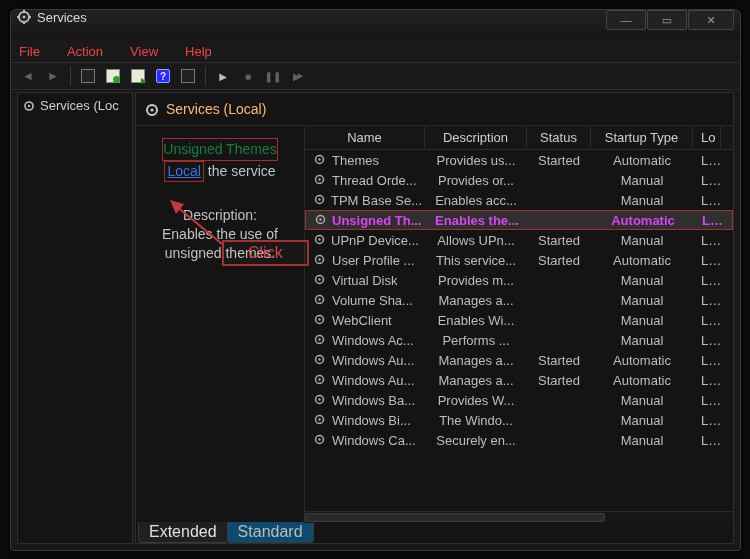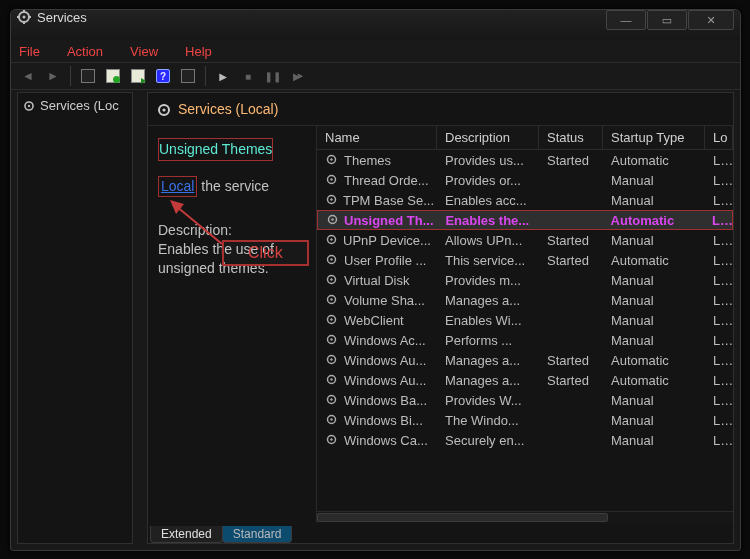--- a/index.html
+++ b/index.html
@@ -19,45 +19,45 @@
   .tbtn { width:22px; height:22px; display:flex; align-items:center; justify-content:center; color:#bbb; }
   .tbtn.dis{opacity:.45}
   .tico-sheet{width:14px;height:14px;background:#e8ead8;border:1px solid #888;position:relative}
   .tico-sheet.green::after{content:"";position:absolute;right:-1px;bottom:-1px;width:7px;height:7px;background:#25a525;border-radius:50%}
   .tico-sheet.arrow::after{content:"";position:absolute;right:-2px;bottom:-2px;width:0;height:0;border-left:5px solid #1f8a1f;border-top:3px solid transparent;border-bottom:3px solid transparent}
   .tico-q{width:14px;height:14px;background:#2a2aff;border:1px solid #8af;border-radius:2px;display:flex;align-items:center;justify-content:center;color:#e8e8ff;font-size:10px;font-weight:bold}
   .tico-box{width:14px;height:14px;border:1px solid #777;background:#222}
   .vsep{width:1px;height:20px;background:#3a3a3a;margin:0 3px}
   .media{font-size:10px}
 
-  .client { flex:1; display:flex; min-height:0; padding:2px 6px 6px; gap:14px; }
+  .client { flex:1; display:flex; min-height:0; padding:2px 6px 6px; gap:2px;text-align:center; }
   .nav-tree { width:116px; border:1px solid #2f2f2f; background:#141414; padding:4px 2px; color:#cfcfcf; overflow:hidden; }
   .tree-item{display:flex;align-items:center;gap:4px;white-space:nowrap;font-size:13px;padding:1px 2px}
 
   .content { flex:1; border:1px solid #2f2f2f; background:#141414; display:flex; flex-direction:column; min-width:0; }
   .pane-header{height:32px;display:flex;align-items:center;gap:8px;padding:0 8px;color:#fdba74;font-size:14px}
   .pane-split{flex:1;display:flex;min-height:0;border-top:1px solid #2a2a2a}
   .detail{width:168px;padding:12px 10px;font-size:14px;color:#c2c2c2;line-height:1.35}
-  .detail .title{color:#5eead4;font-size:14px;margin-bottom:15px;padding:1px 0}
+  .detail .title{color:#15803d;font-size:14px;margin-bottom:0;padding:1px 0}
   .detail .start-line{margin-bottom:24px}
   .detail .lnk{color:#3a72e6;text-decoration:underline;padding:0 2px}
   .list{flex:1;min-width:0;display:flex;flex-direction:column;border-left:1px solid #2a2a2a;font-size:13px}
   .lhead{display:flex;flex:0 0 24px;background:#161616;border-bottom:1px solid #2c2c2c}
   .lhead div{padding:4px 8px;border-right:1px solid #2b2b2b;color:#cfcfcf;white-space:nowrap;overflow:hidden}
   .lbody{flex:1;overflow:hidden}
   .lrow{display:flex;height:20px;align-items:center;color:#bdbdbd}
   .lrow>div{padding:0 8px;white-space:nowrap;overflow:hidden;text-overflow:ellipsis}
   .lrow.sel{background:#2f2f2f;color:#d946ef;font-weight:600}
   .c-name{display:flex;align-items:center;gap:5px}
   .c0{width:120px} .c1{width:102px} .c2{width:64px} .c3{width:102px} .c4{width:28px}
 
   .gear{width:14px;height:14px;position:relative;display:inline-block}
   .gear svg{display:block}
 
-  .tabs{height:20px;display:flex;align-items:flex-end;padding:0 0 0 2px;font-size:12px;color:#bababa}
+  .tabs{height:20px;display:flex;align-items:flex-end;padding:0 0 0 2px;font-size:16px;color:#bababa}
   .tab{padding:1px 10px;border:1px solid #3a3a3a;border-top:none;border-radius:0 0 4px 4px;margin-right:-1px;background:#0c4a6e}
   .tab.active{background:#202020;color:#e0e0e0}
 
   .redbox{border:1px solid #a03030;}
   .anno-click{position:absolute;border:2px solid #a83030;background:rgba(255,255,255,.02);color:#d84040;font-size:16px;font-family:Arial;padding:2px 24px;font-weight:400}
   .anno-arrow{position:absolute;pointer-events:none}
 
   .scroll-strip{height:12px;background:#161616;border-top:1px solid #2a2a2a;position:relative}
   .scroll-strip .thumb{position:absolute;left:0;top:1px;height:9px;width:70%;background:#2a2a2a;border:1px solid #3c3c3c;border-radius:2px}
 </style>

